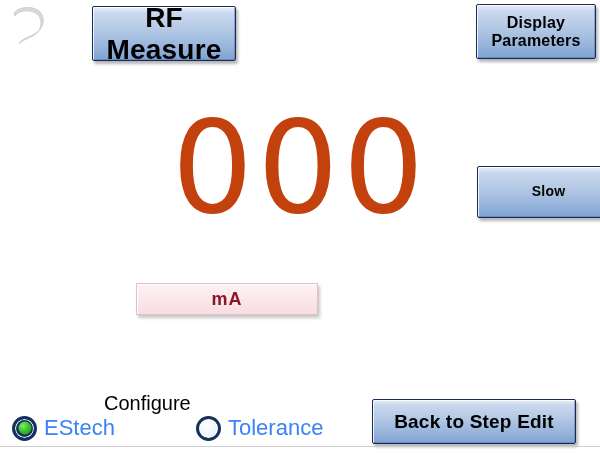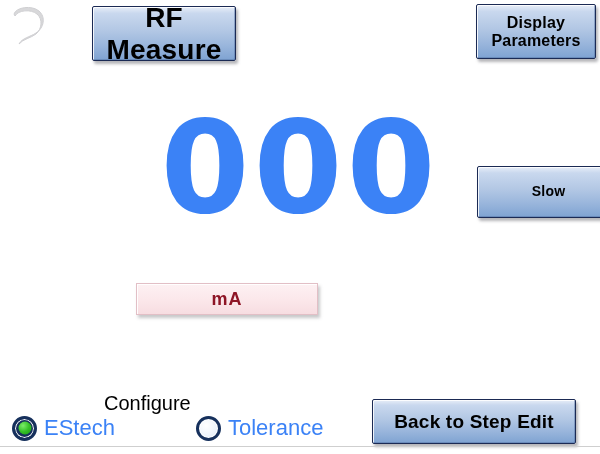--- a/index.html
+++ b/index.html
@@ -81,25 +81,25 @@
     font-size: 19px;
   }
 
   
   #reading-value {
     position: absolute;
     left: 0; top: 104px;
     width: 600px;
     text-align: center;
     font-family: "DejaVu Sans", sans-serif;
-    font-weight: bold;
+    font-weight: normal;
     font-size: 128px;
     line-height: 128px;
     letter-spacing: 4px;
-    color: #3b82f6;
+    color: #c2410c;
     user-select: none;
   }
 
   
   #units-box {
     position: absolute;
     left: 136px; top: 283px;
     width: 182px; height: 32px;
     box-sizing: border-box;
     background: linear-gradient(to bottom, #fdf1f3 0%, #fbe7ea 55%, #f7dde1 100%);

